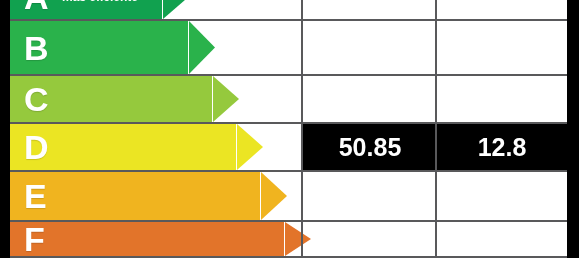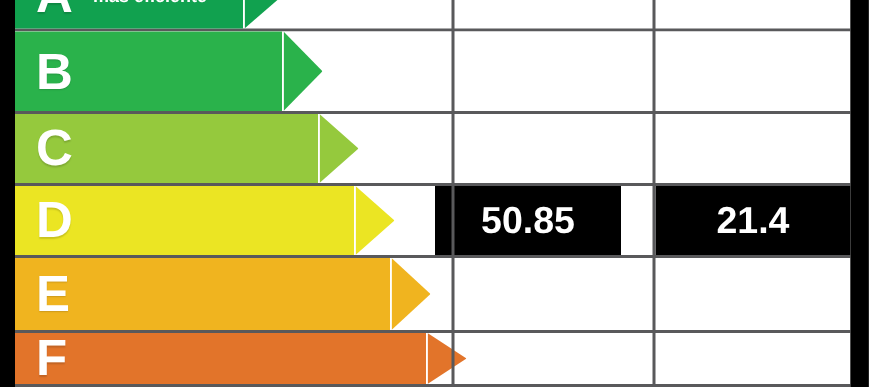--- a/index.html
+++ b/index.html
@@ -74,22 +74,22 @@
           <div class="letter">C</div>
           <div class="cell" style="left: 293px; width: 134px;"></div>
           <div class="cell" style="left: 427px; width: 130px;"></div>
         </div>
         <div class="row" style="top: 124px; height: 48px;">
           <div class="band" style="width: 226px;">
             <div class="body" style="background: rgb(235, 229, 35);"></div>
             <div class="tip" style="background: rgb(235, 229, 35); clip-path: polygon(0px 0px, 100% 50%, 0px 100%);"></div>
           </div>
           <div class="letter">D</div>
-          <div class="cell filled" style="left: 280px; width: 124px;">50.85</div>
-          <div class="cell filled" style="left: 427px; width: 130px;">21.4</div>
+          <div class="cell filled" style="left: 293px; width: 134px;">50.85</div>
+          <div class="cell filled" style="left: 427px; width: 130px;">12.8</div>
         </div>
         <div class="row" style="top: 172px; height: 50px;">
           <div class="band" style="width: 250px;">
             <div class="body" style="background: rgb(240, 180, 31);"></div>
             <div class="tip" style="background: rgb(240, 180, 31); clip-path: polygon(0px 0px, 100% 50%, 0px 100%);"></div>
           </div>
           <div class="letter">E</div>
           <div class="cell" style="left: 293px; width: 134px;"></div>
           <div class="cell" style="left: 427px; width: 130px;"></div>
         </div>

